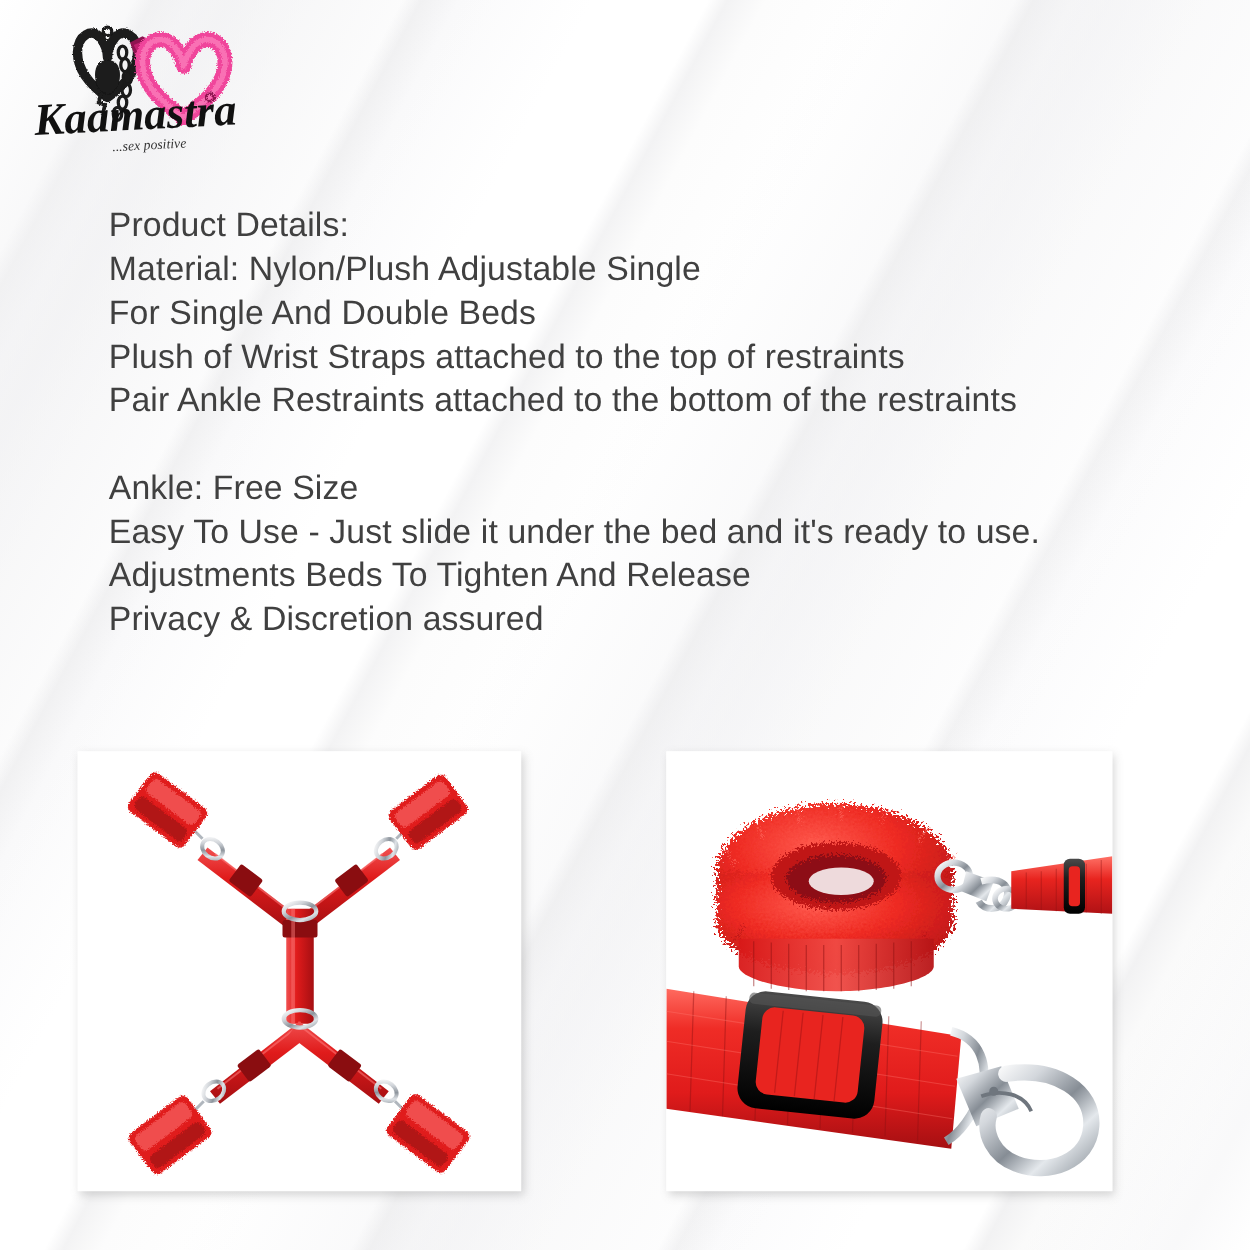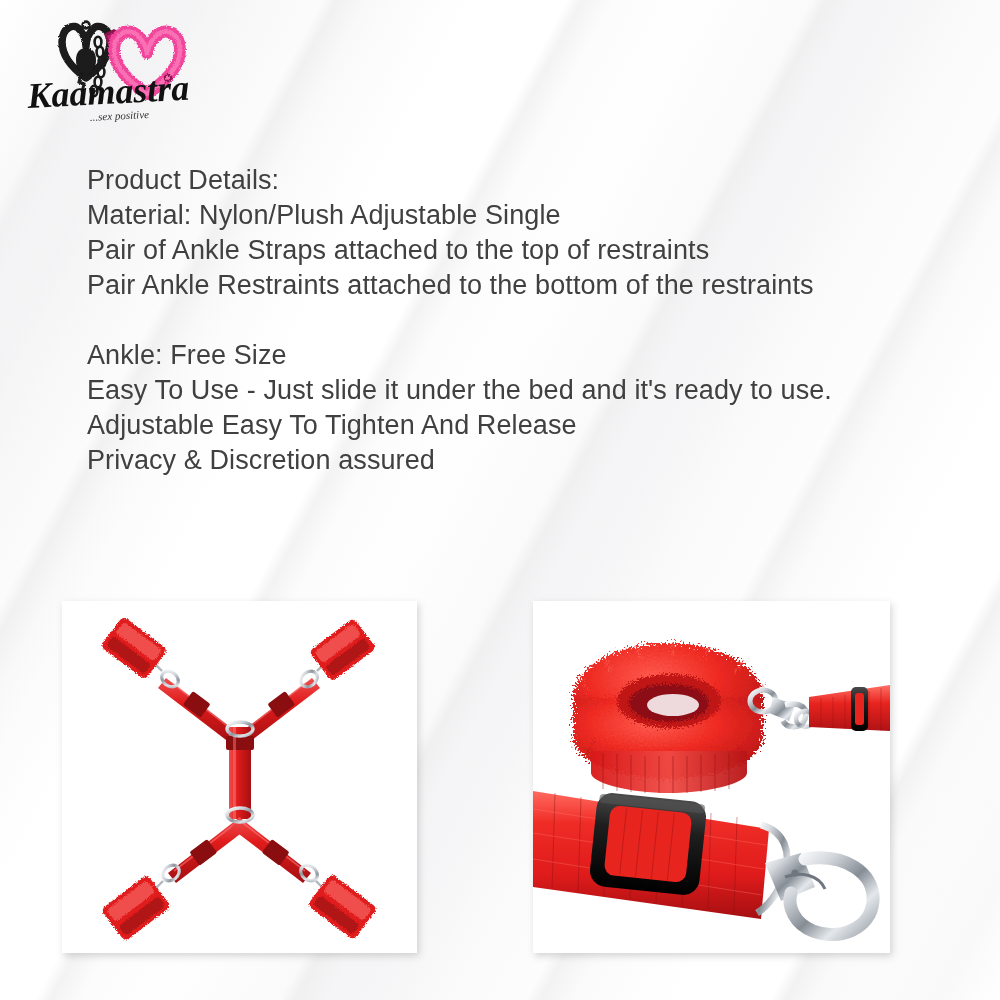--- a/index.html
+++ b/index.html
@@ -148,28 +148,29 @@
       </g>
 
       <text x="10" y="96" font-family="'Liberation Serif', serif" font-size="36" font-style="italic" font-weight="bold" fill="#111111" transform="rotate(-3 10 96)">Kaamastra</text>
       <text x="72" y="109" font-family="'Liberation Serif', serif" font-size="11" font-style="italic" fill="#333333" transform="rotate(-3 72 109)">...sex positive</text>
     </svg>
   </div>
 
   <div class="copy">
     <div class="copy-line">Product Details:</div>
     <div class="copy-line">Material: Nylon/Plush Adjustable Single</div>
-    <div class="copy-line">Pair of Ankle Straps attached to the top of restraints</div>
+    <div class="copy-line">For Single And Double Beds</div>
+    <div class="copy-line">Plush of Wrist Straps attached to the top of restraints</div>
     <div class="copy-line">Pair Ankle Restraints attached to the bottom of the restraints</div>
 
     <div class="spacer"></div>
 
     <div class="copy-line">Ankle: Free Size</div>
     <div class="copy-line">Easy To Use - Just slide it under the bed and it's ready to use.</div>
-    <div class="copy-line">Adjustable Easy To Tighten And Release</div>
+    <div class="copy-line">Adjustments Beds To Tighten And Release</div>
     <div class="copy-line">Privacy &amp; Discretion assured</div>
   </div>
 
   <div class="panel panel-left">
     <svg viewBox="0 0 355 352" xmlns="http://www.w3.org/2000/svg">
       <defs>
         <linearGradient id="web" x1="0" y1="0" x2="0" y2="1">
           <stop offset="0%" stop-color="#f05050"></stop>
           <stop offset="38%" stop-color="#e01b1b"></stop>
           <stop offset="100%" stop-color="#a50f12"></stop>

